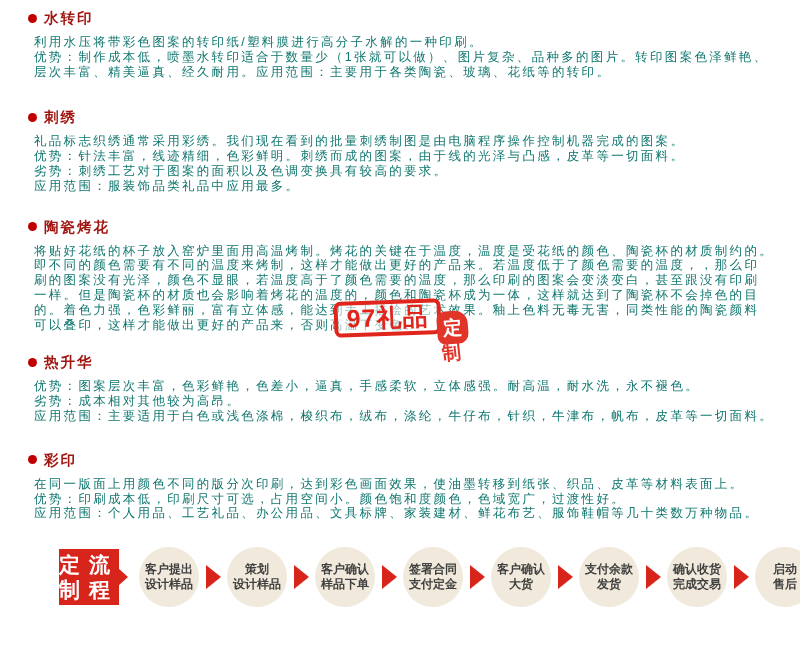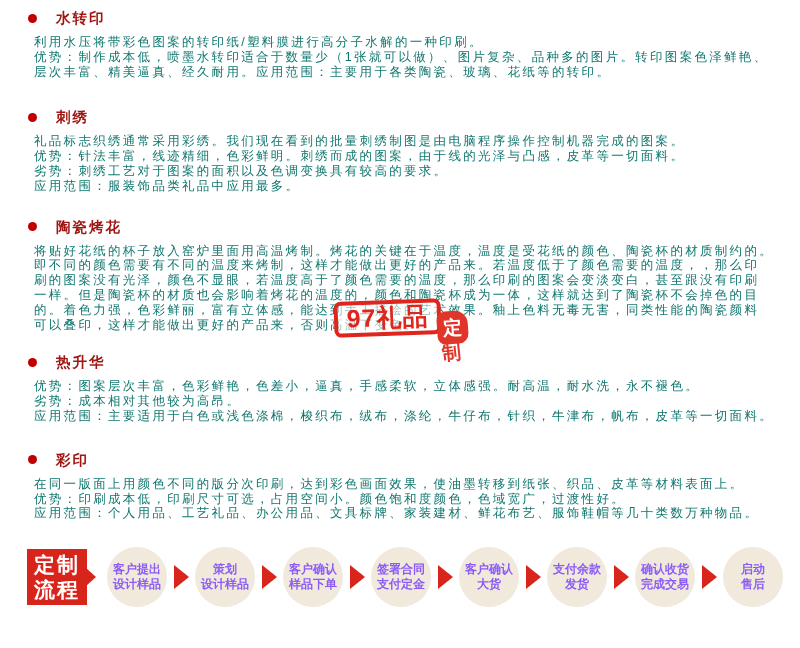--- a/index.html
+++ b/index.html
@@ -6,21 +6,21 @@
   body{
     width:800px;height:648px;background:#ffffff;position:relative;overflow:hidden;
     font-family:"Liberation Sans","DejaVu Sans",sans-serif;
   }
   .content{padding:10px 0 0 28px;position:relative;}
   .section{position:relative;}
   .sec-2{margin-top:30px;}
   .sec-3{margin-top:25px;}
   .sec-4{margin-top:22px;}
   .sec-5{margin-top:28px;}
-  .sec-head{display:flex;align-items:center;gap:19px;height:16px;margin-bottom:9px;}
+  .sec-head{display:flex;align-items:center;gap:7px;height:16px;margin-bottom:9px;}
   .bullet{width:9px;height:9px;border-radius:50%;background:#c00000;flex:0 0 auto;}
   .sec-title{font-size:14.5px;font-weight:bold;color:#9e1511;letter-spacing:2px;line-height:16px;}
   .sec-body{margin-left:6px;}
   .body-line{
     font-size:12.5px;letter-spacing:2.3px;line-height:14.8px;height:14.8px;
     color:#0f766e;white-space:nowrap;
   }
   
   .wm-badge{
     position:absolute;left:334px;top:300px;width:99px;height:28px;
@@ -35,33 +35,33 @@
     color:#ffffff;font-size:19px;font-weight:bold;
   }
   .wm-seal-bottom{
     position:absolute;left:442px;top:340px;color:#e2352a;font-size:19px;font-weight:bold;
     transform:rotate(-6deg);z-index:5;
   }
   
   .flow{position:absolute;left:27px;top:547px;display:flex;align-items:center;}
   .flow-label{
     width:60px;height:56px;background:#d8251c;color:#ffffff;position:relative;
-    display:flex;flex-direction:column;align-items:center;justify-content:center;
-    font-size:21px;font-weight:bold;line-height:25px;letter-spacing:2px;flex:0 0 auto;
+    display:flex;align-items:center;justify-content:center;
+    font-size:21px;font-weight:bold;line-height:25px;letter-spacing:2px;flex:0 0 auto;margin-left:32px;
   }
   .flow-label .notch{
     position:absolute;right:-9px;top:50%;transform:translateY(-50%);
     width:0;height:0;border-left:10px solid #d8251c;
     border-top:9px solid transparent;border-bottom:9px solid transparent;
   }
   .flow-steps{display:flex;align-items:center;margin-left:20px;}
   .flow-circle{
     width:60px;height:60px;border-radius:50%;background:#f0e9dc;flex:0 0 auto;
     display:flex;flex-direction:column;align-items:center;justify-content:center;
-    font-size:12px;font-weight:bold;color:#8b5cf6;line-height:15px;text-align:center;
+    font-size:12px;font-weight:bold;color:#404040;line-height:15px;text-align:center;
   }
   .flow-arrow{
     width:0;height:0;flex:0 0 auto;margin:0 6.5px;
     border-left:15px solid #d8251c;border-top:12px solid transparent;border-bottom:12px solid transparent;
   }
 </style>
 </head>
 <body>
 
 <div class="content">

